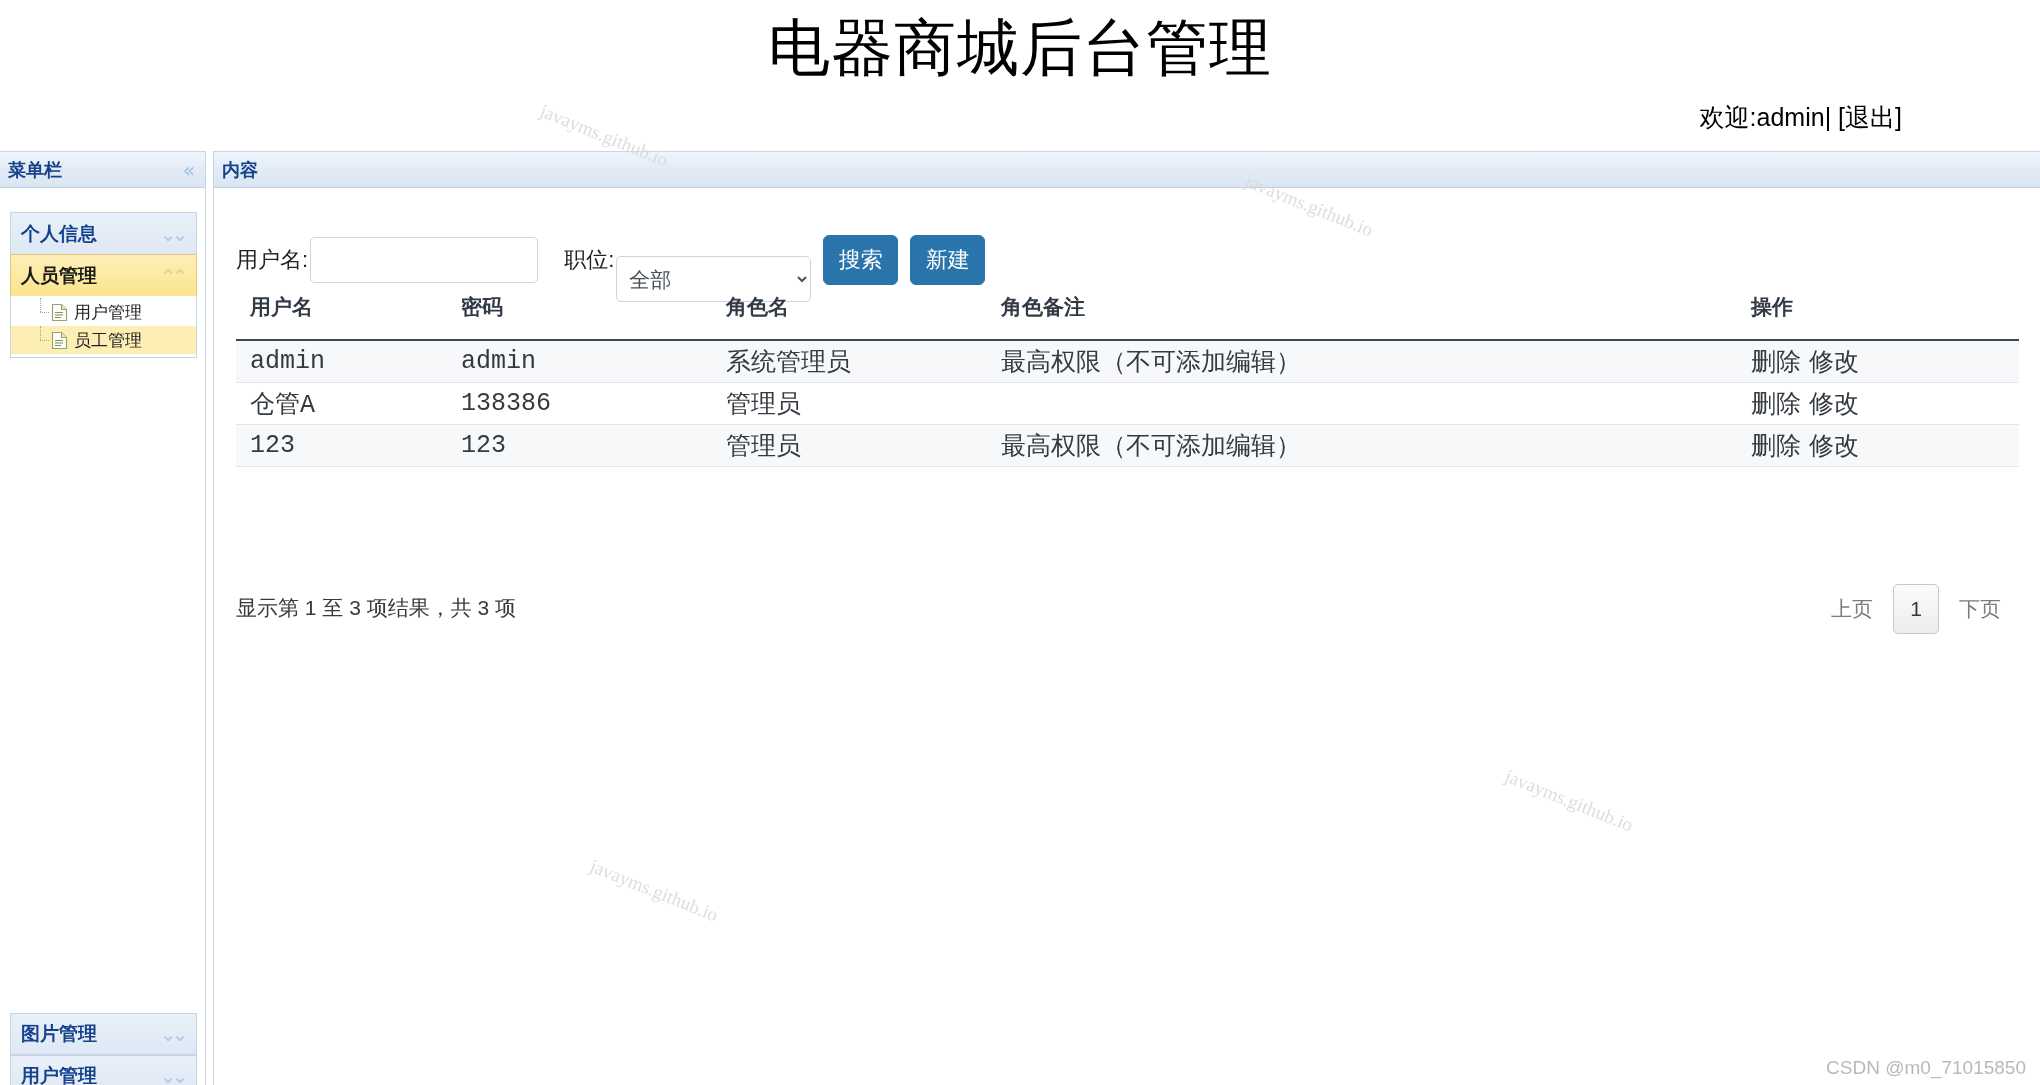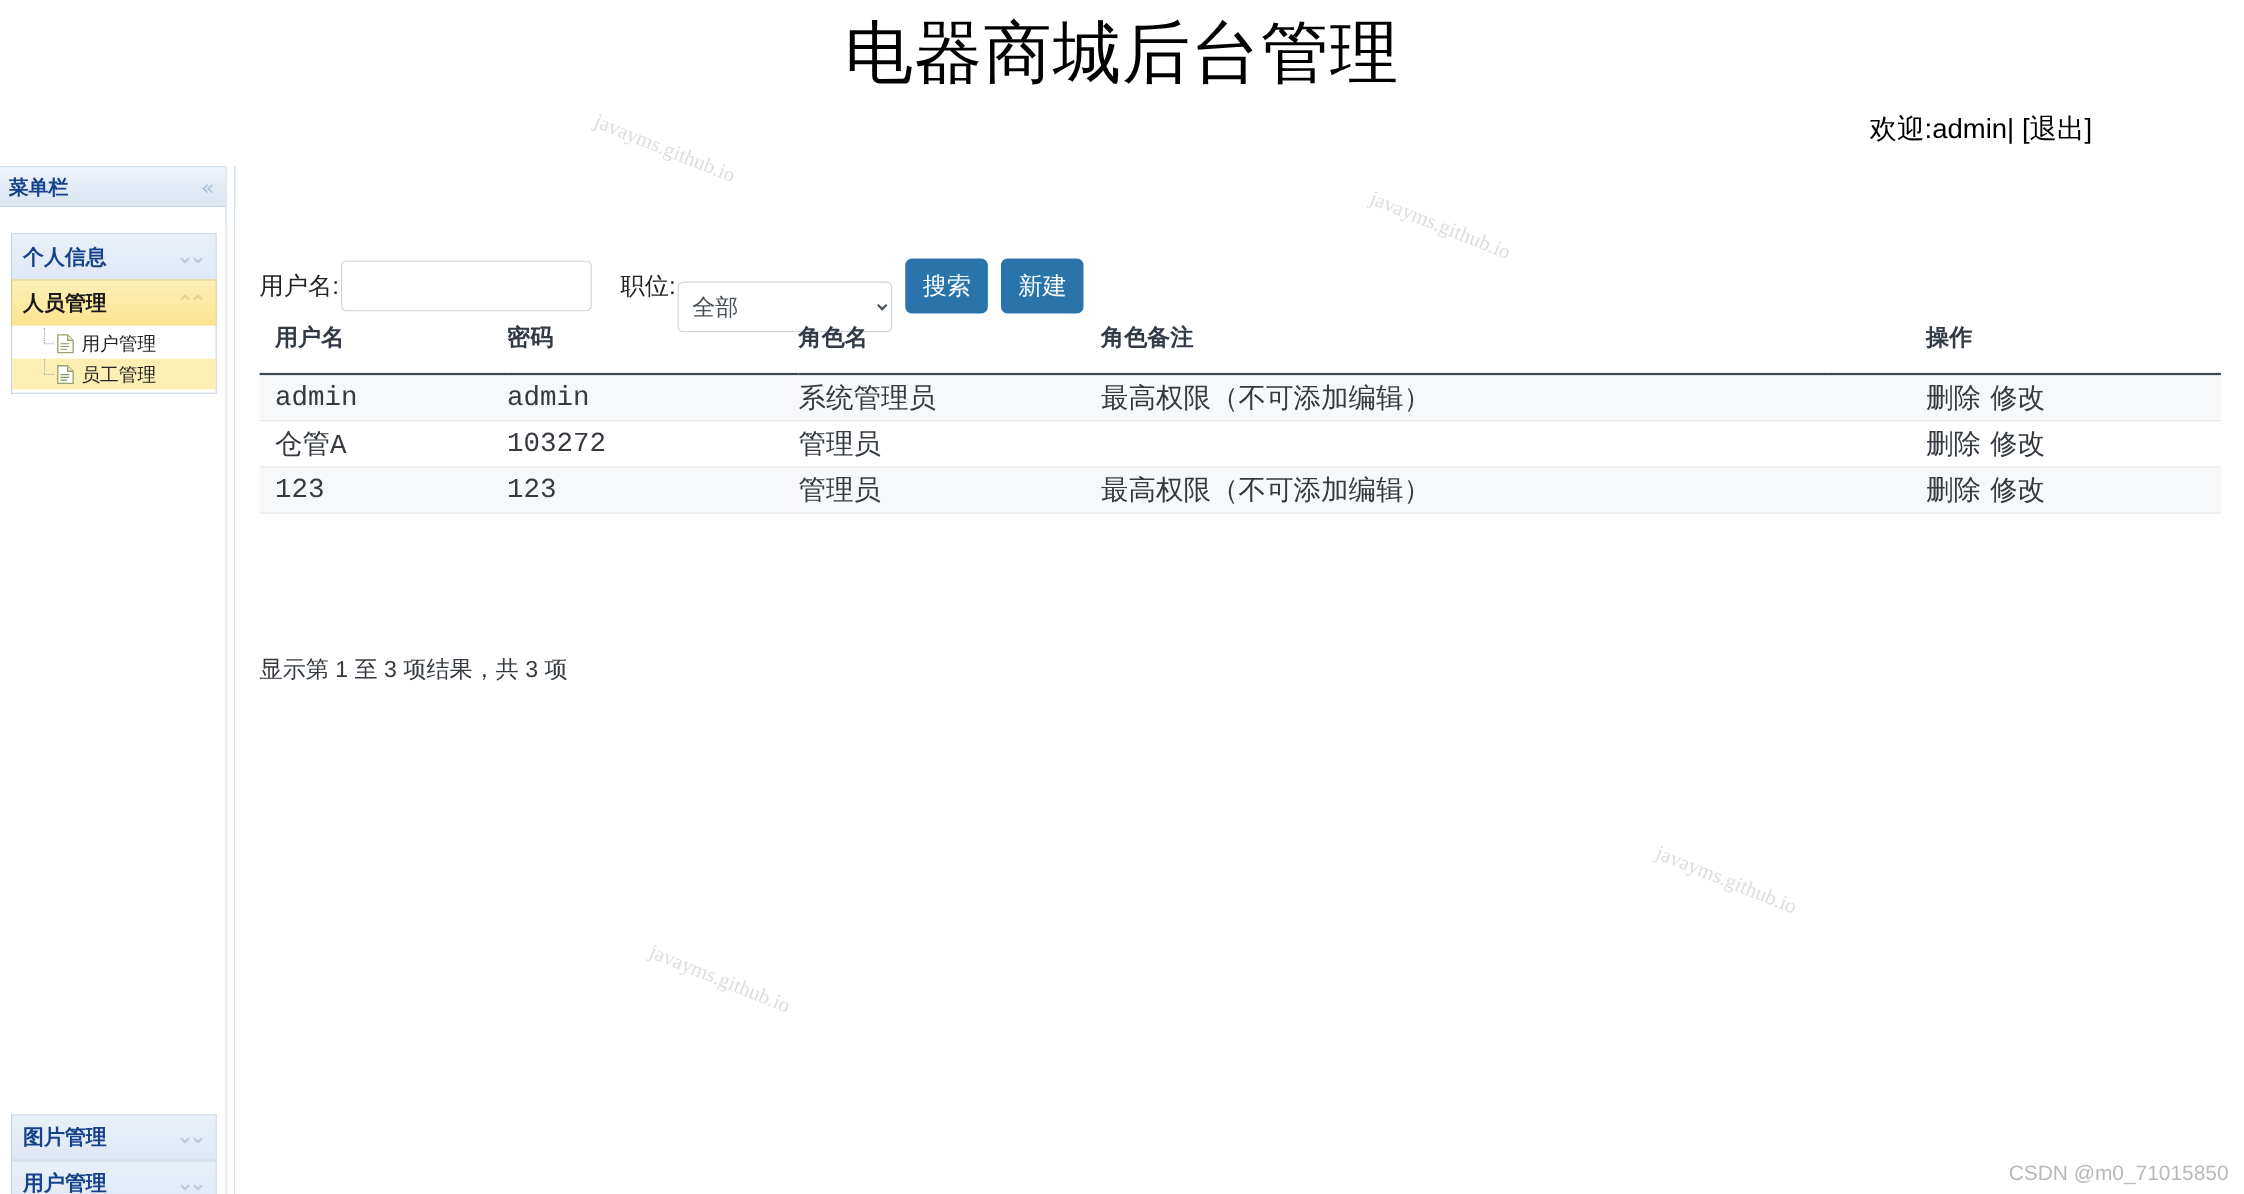--- a/index.html
+++ b/index.html
@@ -414,20 +414,23 @@
         <div class="acc-head">
           <span>用户管理</span>
           <span class="chev">⌄⌄</span>
         </div>
       </div>
 
     </div>
   </div>
 
   <div id="content-panel">
+    <div class="panel-head">
+      <span class="t">内容</span>
+    </div>
 
     <div id="content-body">
 
       <div id="filter-bar">
         <span class="lbl">用户名:</span>
         <input id="username-input" type="text" placeholder="" style="">
         <span class="gap"></span>
         <span class="lbl">职位:</span>
         <select id="role-select">
           <option>全部</option>
@@ -451,41 +454,46 @@
             <td class="col-user">admin</td>
             <td class="col-pass">admin</td>
             <td class="col-role">系统管理员</td>
             <td class="col-remark">最高权限（不可添加编辑）</td>
             <td class="col-ops">
               <a class="op-link">删除</a><span class="op-sep"></span><a class="op-link">修改</a>
             </td>
           </tr>
           <tr>
             <td class="col-user">仓管A</td>
-            <td class="col-pass">103272</td>
+            <td class="col-pass">138386</td>
             <td class="col-role">管理员</td>
             <td class="col-remark"></td>
             <td class="col-ops">
               <a class="op-link">删除</a><span class="op-sep"></span><a class="op-link">修改</a>
             </td>
           </tr>
           <tr>
             <td class="col-user">123</td>
             <td class="col-pass">123</td>
             <td class="col-role">管理员</td>
             <td class="col-remark">最高权限（不可添加编辑）</td>
             <td class="col-ops">
               <a class="op-link">删除</a><span class="op-sep"></span><a class="op-link">修改</a>
             </td>
           </tr>
         </tbody>
       </table>
 
       <div id="table-footer">
         <div id="result-info">显示第 1 至 3 项结果，共 3 项</div>
+        <div id="pager">
+          <a class="pg-link">上页</a>
+          <div class="pg-num">1</div>
+          <a class="pg-link">下页</a>
+        </div>
       </div>
 
     </div>
   </div>
 </div>
 
 <div class="wm" style="left:545px; top:100px;">javayms.github.io</div>
 <div class="wm" style="left:1250px; top:170px;">javayms.github.io</div>
 <div class="wm" style="left:595px; top:855px;">javayms.github.io</div>
 <div class="wm" style="left:1510px; top:765px;">javayms.github.io</div>

